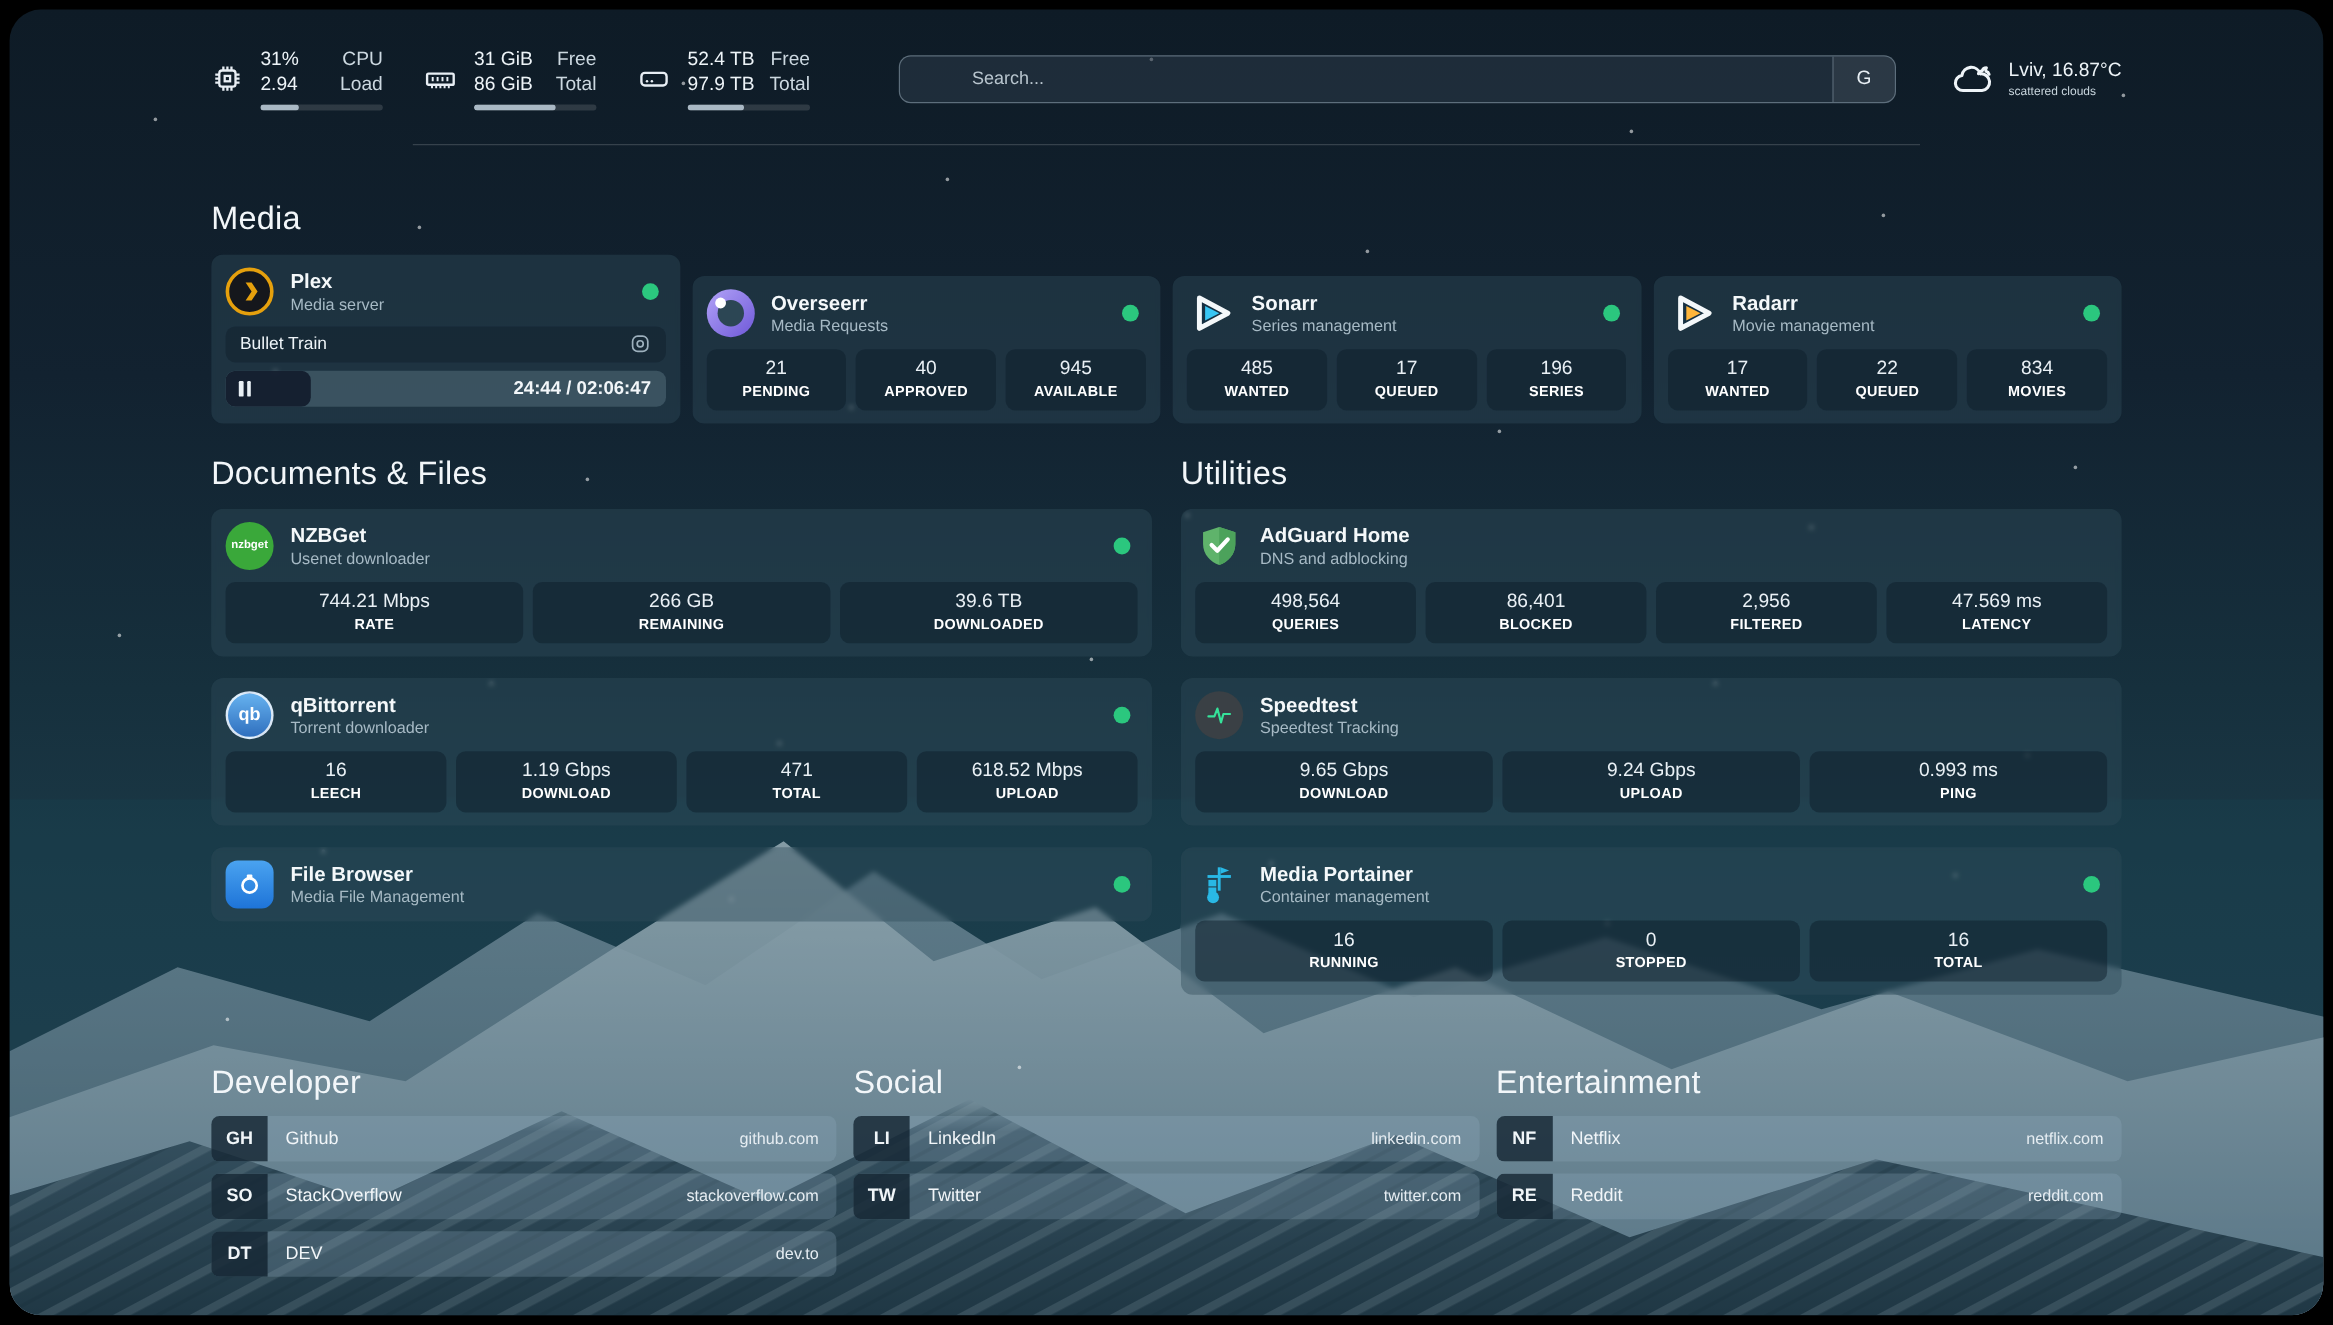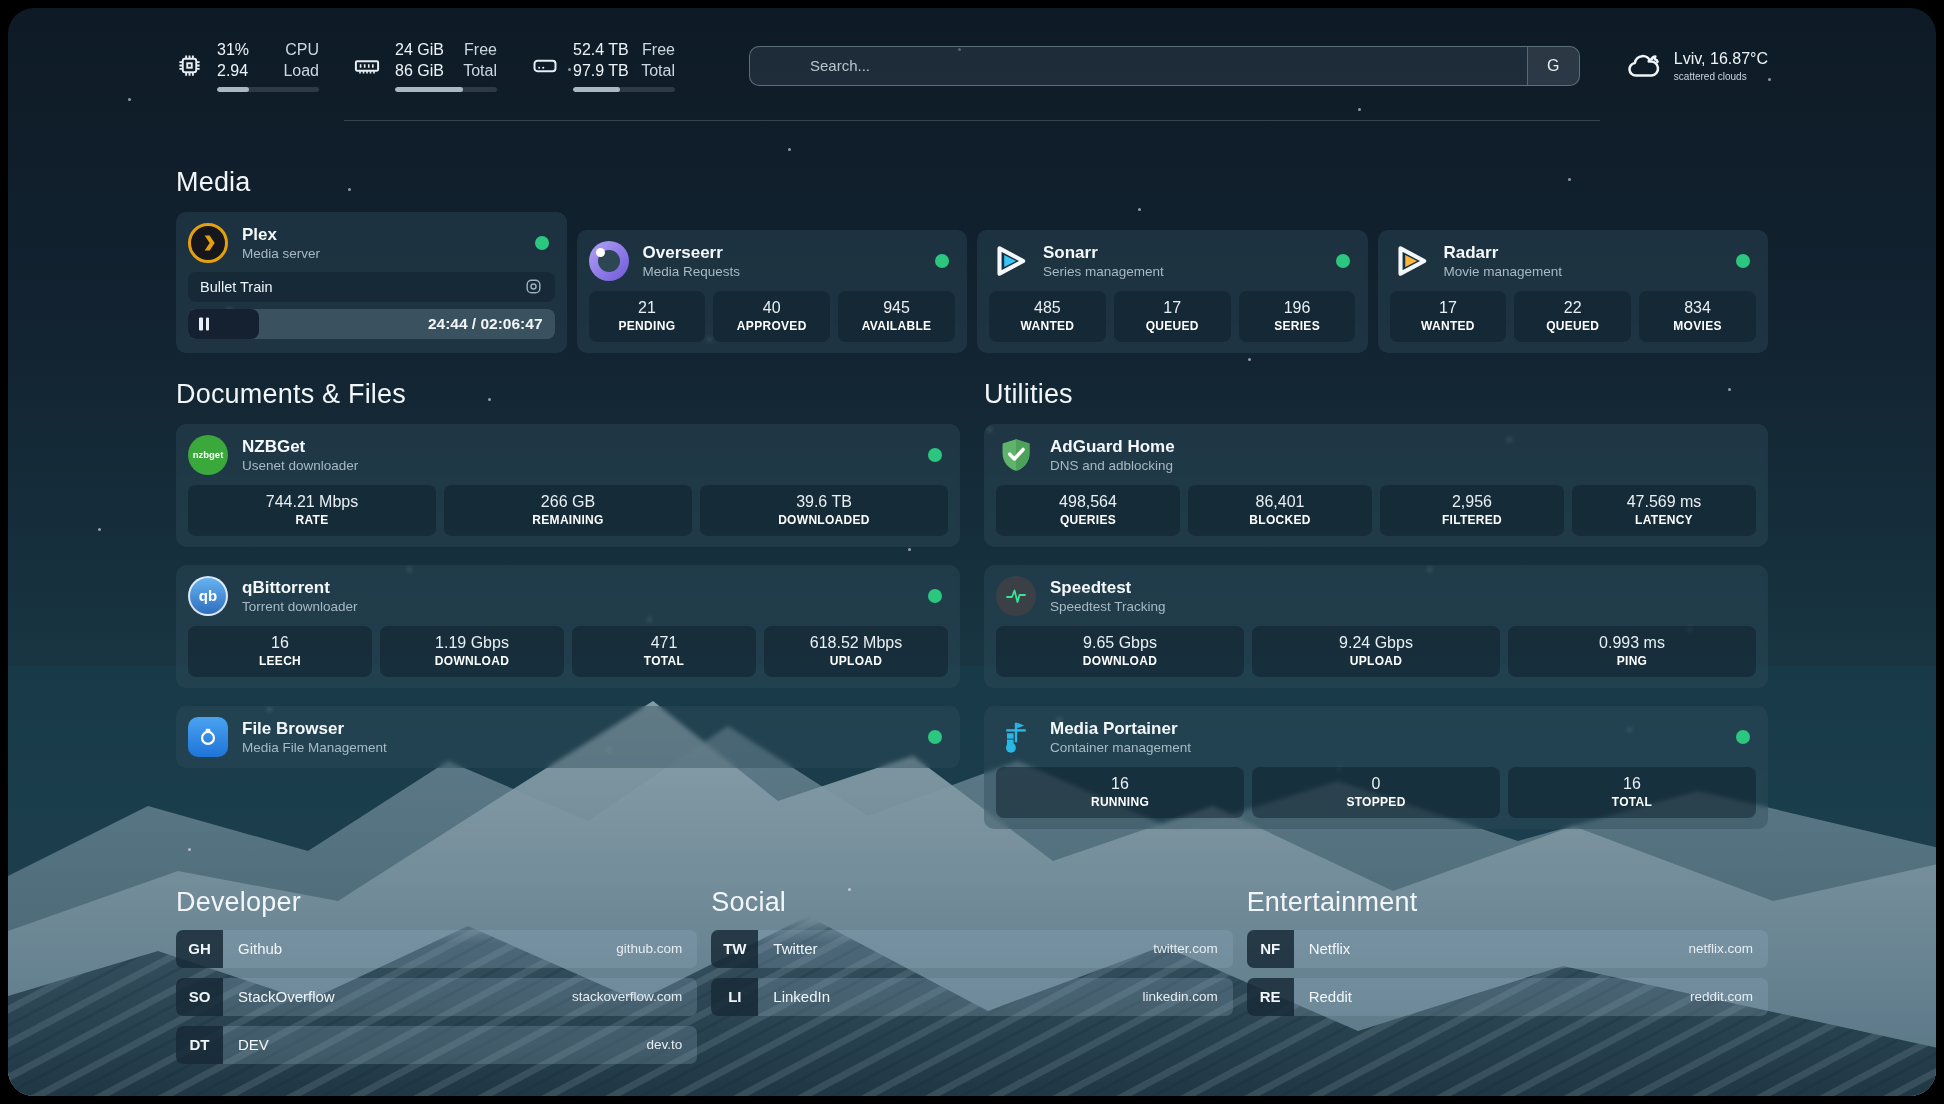--- a/index.html
+++ b/index.html
@@ -162,21 +162,21 @@
       <div class="res-group">
         <span class="res-icon">
           <svg width="28" height="28" viewBox="0 0 24 24" fill="none" stroke="currentColor" stroke-width="1.7">
             <rect x="2.5" y="8" width="19" height="8" rx="1"></rect>
             <path d="M6 16v2.5M9 16v2.5M12 16v2.5M15 16v2.5M18 16v2.5M6.5 10.5v3M10 10.5v3M13.5 10.5v3M17 10.5v3" stroke-width="1.4"></path>
           </svg>
         </span>
         <div>
           <div class="res-cols">
             <div class="res-vals">
-              <div>24 GiB</div>
+              <div>31 GiB</div>
               <div>86 GiB</div>
             </div>
             <div class="res-labs">
               <div>Free</div>
               <div>Total</div>
             </div>
           </div>
           <div class="res-bar">
             <div class="res-fill" style="width: 67%;"></div>
           </div>
@@ -545,29 +545,29 @@
         <div class="bm-row">
           <span class="bm-abbr">DT</span>
           <span class="bm-name">DEV</span>
           <span class="bm-url">dev.to</span>
         </div>
       </div>
 
       <div class="bm-col">
         <h2 class="sec">Social</h2>
         <div class="bm-row">
+          <span class="bm-abbr">LI</span>
+          <span class="bm-name">LinkedIn</span>
+          <span class="bm-url">linkedin.com</span>
+        </div>
+        <div class="bm-row">
           <span class="bm-abbr">TW</span>
           <span class="bm-name">Twitter</span>
           <span class="bm-url">twitter.com</span>
         </div>
-        <div class="bm-row">
-          <span class="bm-abbr">LI</span>
-          <span class="bm-name">LinkedIn</span>
-          <span class="bm-url">linkedin.com</span>
-        </div>
       </div>
 
       <div class="bm-col">
         <h2 class="sec">Entertainment</h2>
         <div class="bm-row">
           <span class="bm-abbr">NF</span>
           <span class="bm-name">Netflix</span>
           <span class="bm-url">netflix.com</span>
         </div>
         <div class="bm-row">

